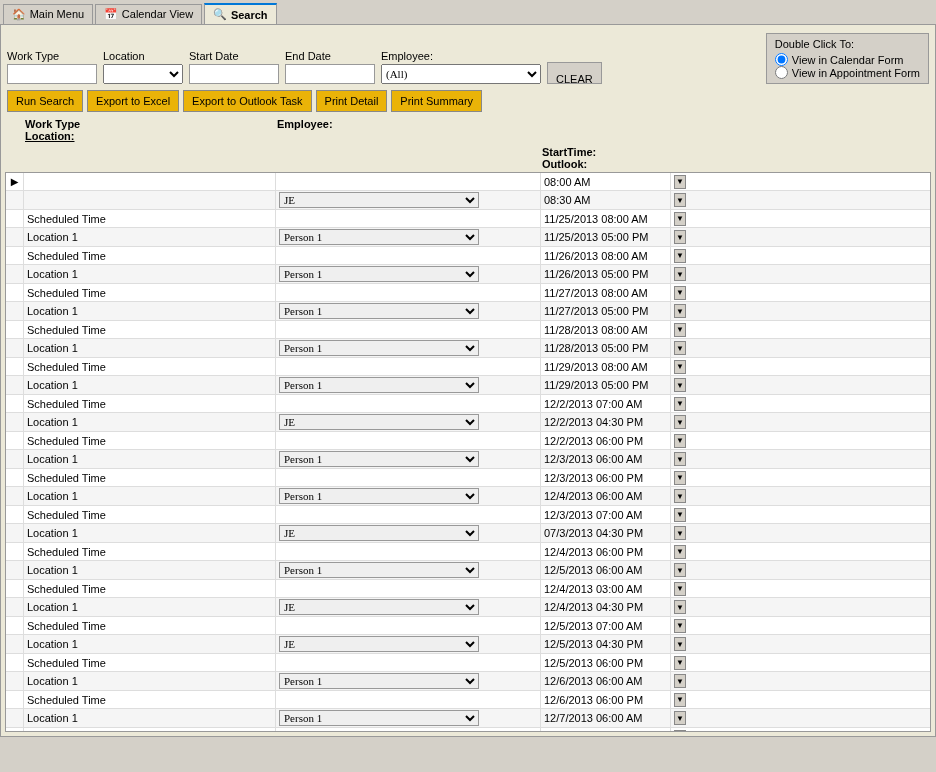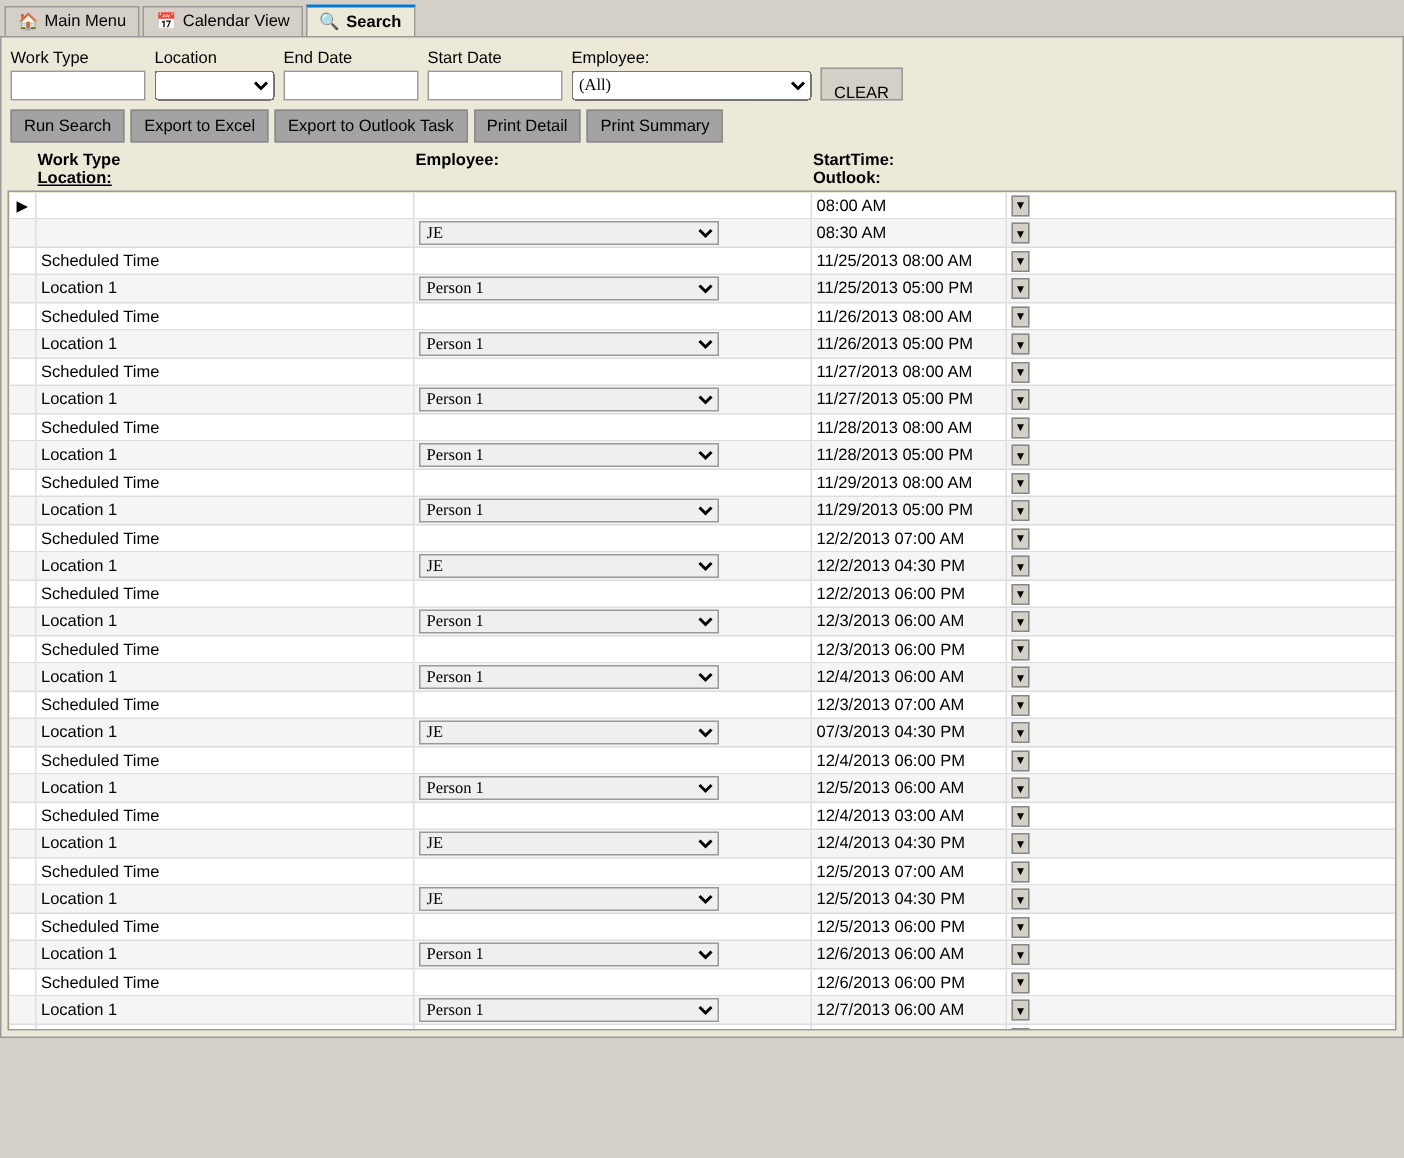--- a/index.html
+++ b/index.html
@@ -104,21 +104,21 @@
     .toolbar-row2 {
       display: flex;
       align-items: center;
       gap: 4px;
       padding: 2px 2px;
       flex-wrap: wrap;
     }
     .toolbar-row2 button {
       height: 22px;
       padding: 0 8px;
-      background: #a3a3a3;
+      background: #eab308;
       border: 1px solid #888;
       font-size: 11px;
       cursor: pointer;
       white-space: nowrap;
     }
 
     
     .table-headers {
       display: flex;
       padding: 4px 2px 2px 2px;
@@ -215,57 +215,68 @@
     <div class="field-group work-type">
       <label>Work Type</label>
       <input type="text" style="">
     </div>
     <div class="field-group location">
       <label>Location</label>
       <select>
         <option></option>
       </select>
     </div>
+    <div class="field-group start-date">
+      <label>Start Date</label>
+      <input type="text" style="">
+    </div>
     <div class="field-group end-date">
       <label>End Date</label>
-      <input type="text" style="">
-    </div>
-    <div class="field-group start-date">
-      <label>Start Date</label>
       <input type="text" style="">
     </div>
     <div class="field-group employee">
       <label>Employee:</label>
       <select style="width:160px; height:20px; font-size:11px;">
         <option>(All)</option>
       </select>
     </div>
     <button class="clear-btn">CLEAR</button>
 
+    <div class="dblclick-panel">
+      <div class="dblclick-title">Double Click To:</div>
+      <label>
+        <input type="radio" name="dblclick" checked="" style="">
+        <span>View in Calendar Form</span>
+      </label>
+      <label>
+        <input type="radio" name="dblclick" style="">
+        <span>View in Appointment Form</span>
+      </label>
+    </div>
   </div>
 
   <div class="toolbar-row2">
     <button>Run Search</button>
     <button>Export to Excel</button>
     <button>Export to Outlook Task</button>
     <button>Print Detail</button>
     <button>Print Summary</button>
   </div>
 
   <div class="table-headers">
     <div style="width:18px;"></div>
     <div style="width:252px;">
       <span style="font-weight:bold; font-size:11px;">Work Type</span><br>
       <span style="font-weight:bold; font-size:11px;text-decoration:underline;">Location:</span>
     </div>
     <div style="width:265px;">
       <span style="font-weight:bold; font-size:11px;">Employee:</span>
     </div>
     <div style="flex:1;">
-      <span style="font-weight:bold; font-size:11px; display:block;">StartTime:</span>
+      <span style="font-weight:bold; font-size:11px; display:block;margin-top:28px;">StartTime:</span>
       <span style="font-weight:bold; font-size:11px; display:block;">Outlook:</span>
     </div>
   </div>
 
   <div class="grid-container" id="grid">
       <div class="grid-row">
         <div class="cell cell-arrow">▶</div>
         <div class="cell cell-work"></div>
         <div class="cell cell-employee"></div>
         <div class="cell cell-time">08:00 AM</div>

